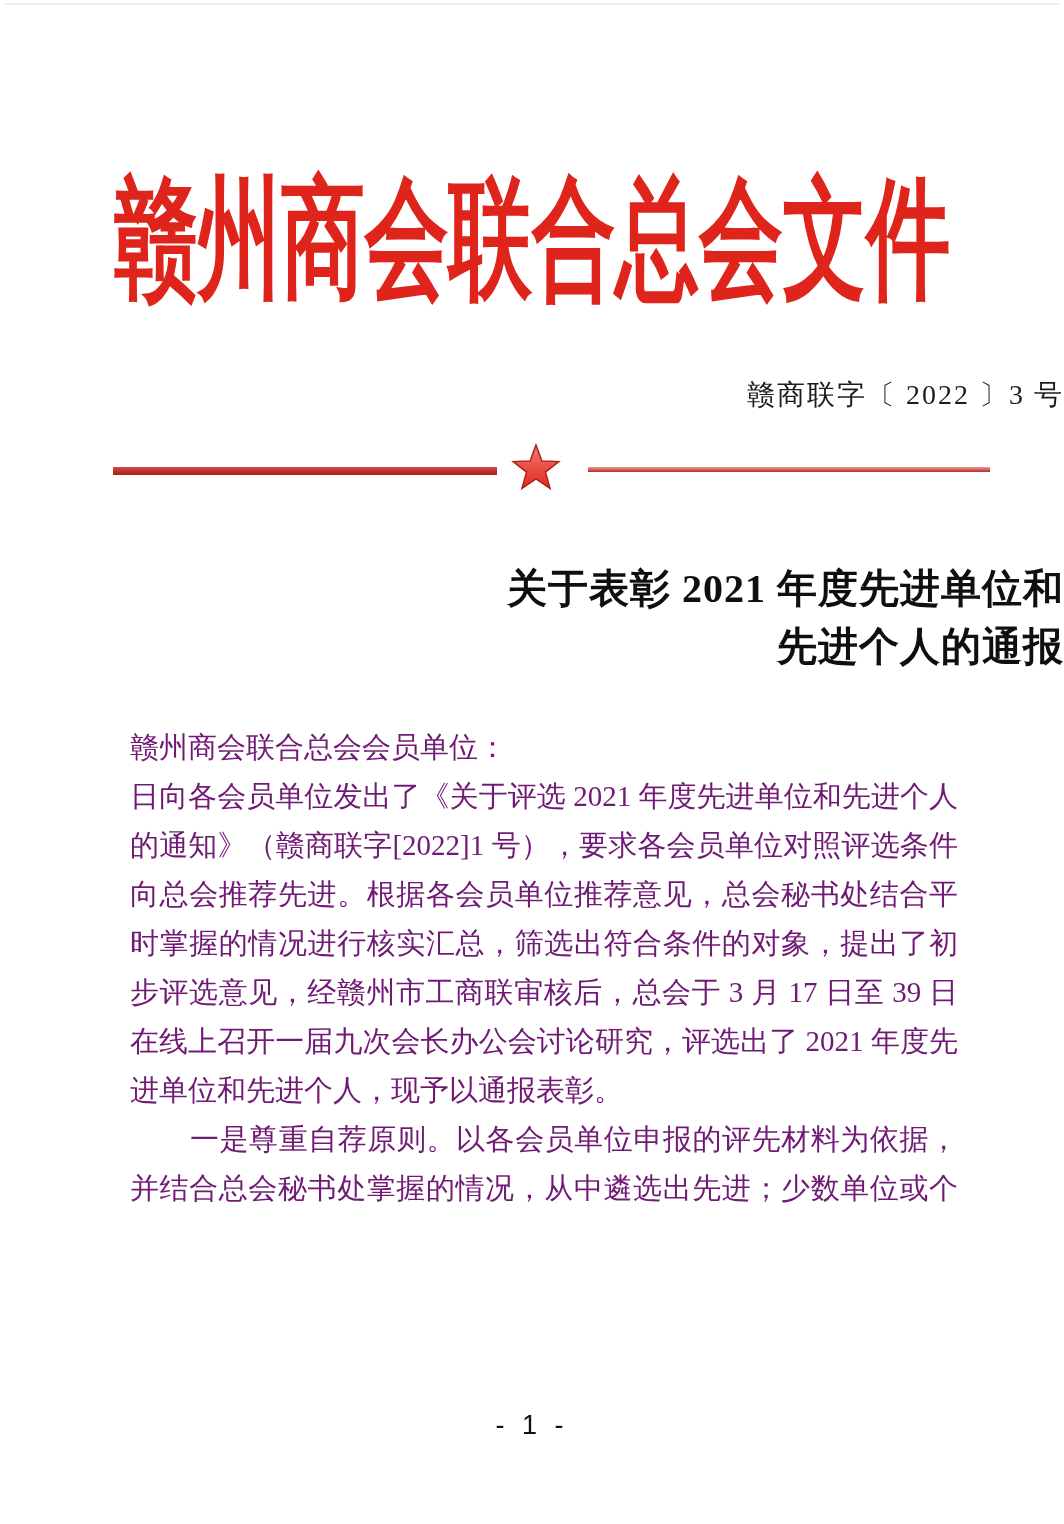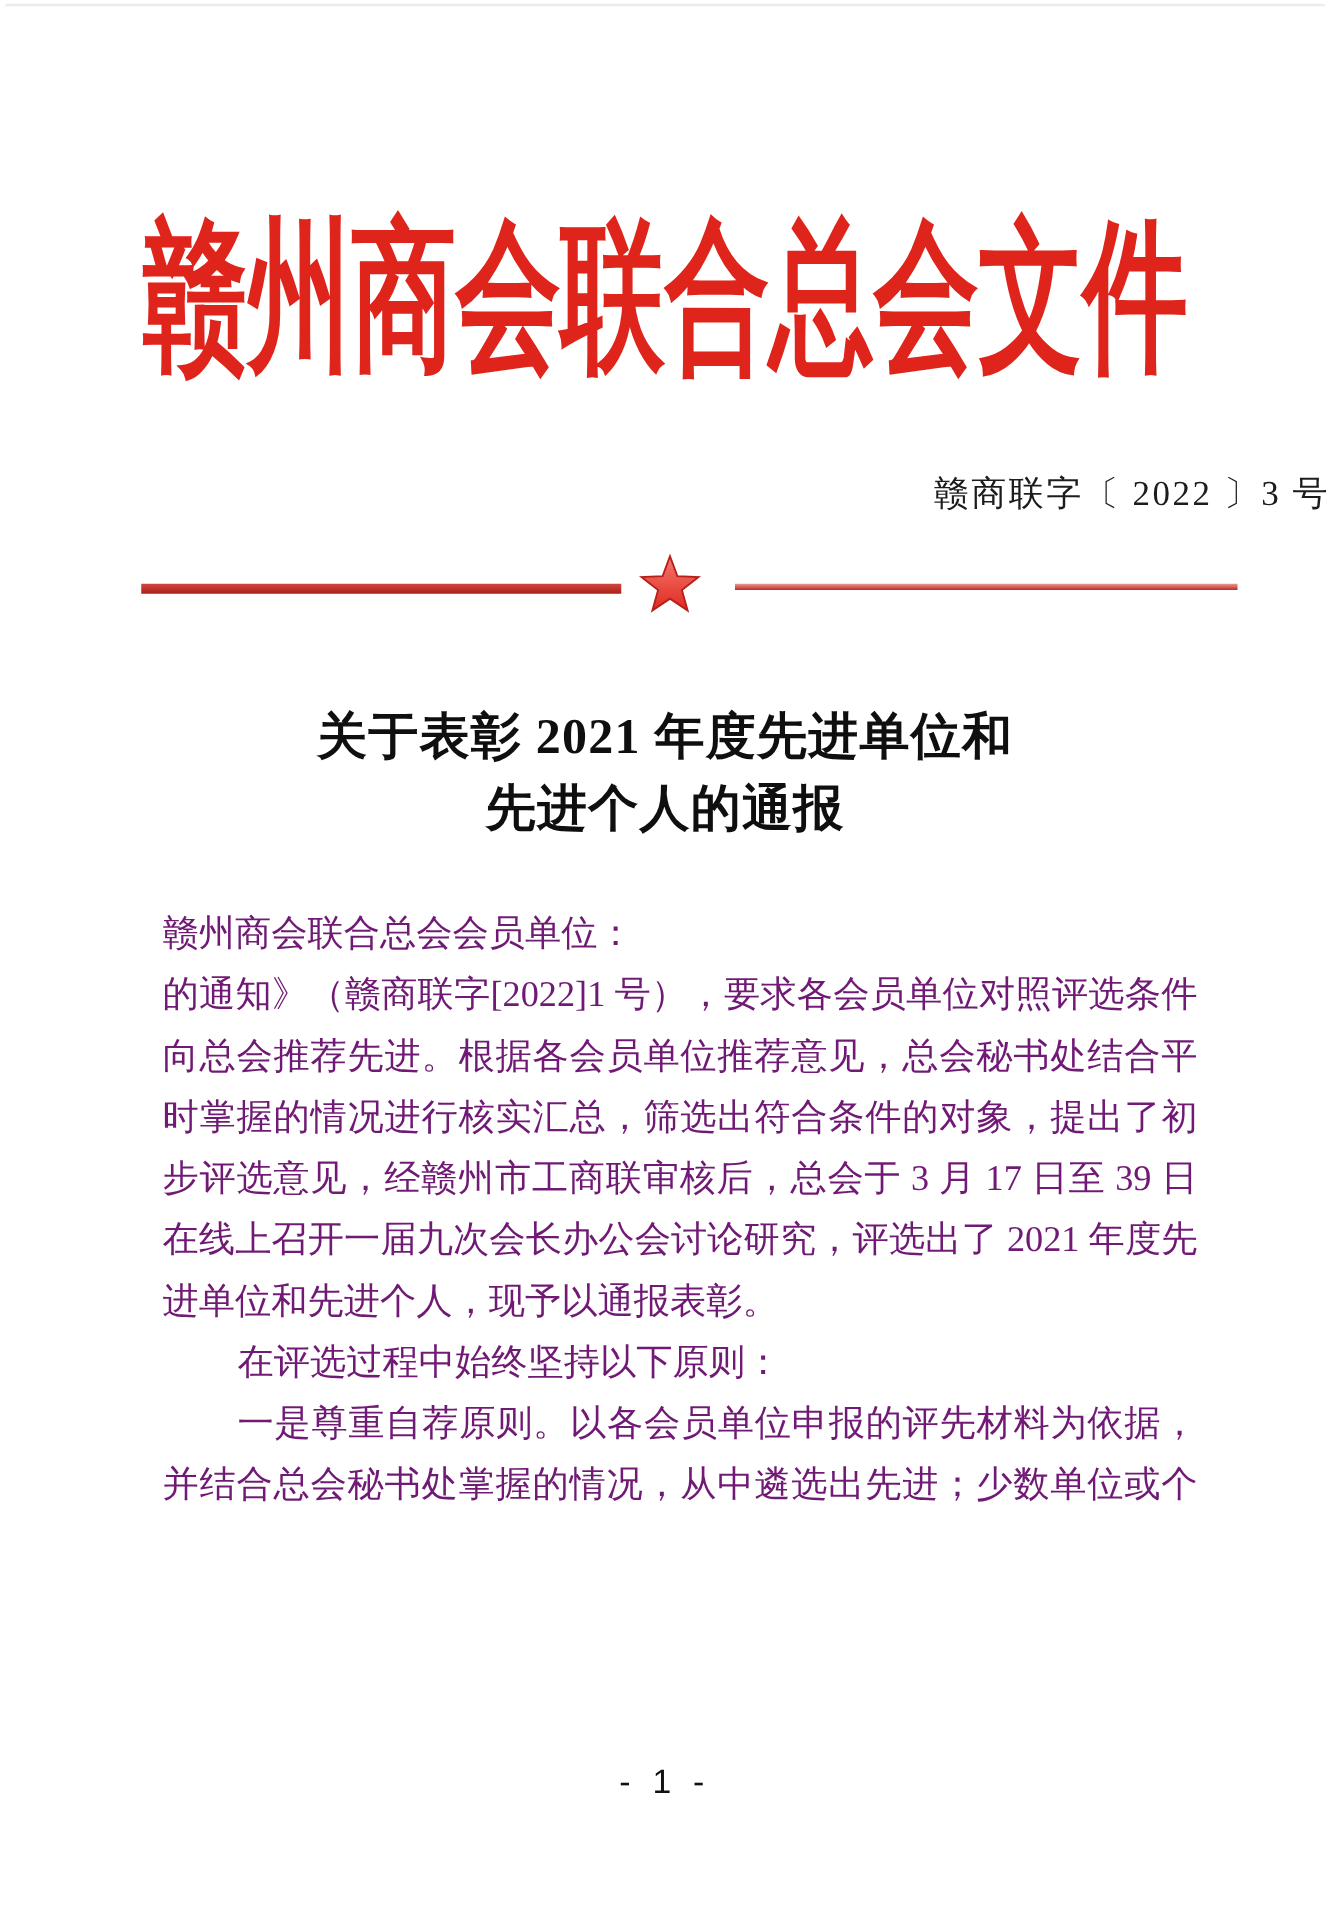--- a/index.html
+++ b/index.html
@@ -72,21 +72,21 @@
     top: 442px;
     left: 511px;
     width: 50px;
     height: 54px;
   }
   .title {
     position: absolute;
     top: 560px;
     left: 0;
     width: 100%;
-    text-align: center;
+    text-align: right;
     font-size: 40px;
     line-height: 58px;
     font-weight: bold;
     color: #0f0f0f;
     letter-spacing: 1px;
   }
   .body-block {
     position: absolute;
     top: 723px;
     left: 130px;
@@ -137,25 +137,25 @@
     <polygon points="25,2 30.9,17.9 47.8,18.6 34.5,29.1 39.1,45.4 25,36 10.9,45.4 15.5,29.1 2.2,18.6 19.1,17.9" fill="url(#starGrad)" stroke="#b5201a" stroke-width="1.5"></polygon>
   </svg>
 
   <div class="title">
     <div>关于表彰 2021 年度先进单位和</div>
     <div>先进个人的通报</div>
   </div>
 
   <div class="body-block">
     <div class="ln">赣州商会联合总会会员单位：</div>
+    <div class="ln j">日向各会员单位发出了《关于评选 2021 年度先进单位和先进个人</div>
     <div class="ln j">的通知》（赣商联字[2022]1 号），要求各会员单位对照评选条件</div>
     <div class="ln j">向总会推荐先进。根据各会员单位推荐意见，总会秘书处结合平</div>
     <div class="ln j">时掌握的情况进行核实汇总，筛选出符合条件的对象，提出了初</div>
     <div class="ln j">步评选意见，经赣州市工商联审核后，总会于 3 月 17 日至 39 日</div>
     <div class="ln j">在线上召开一届九次会长办公会讨论研究，评选出了 2021 年度先</div>
     <div class="ln">进单位和先进个人，现予以通报表彰。</div>
-    <div class="ln ind">在评选过程中始终坚持以下原则：</div>
     <div class="ln ind j">一是尊重自荐原则。以各会员单位申报的评先材料为依据，</div>
     <div class="ln j">并结合总会秘书处掌握的情况，从中遴选出先进；少数单位或个</div>
   </div>
 
   <div class="pagenum">- 1 -</div>
 </div>
 
 </body></html>

